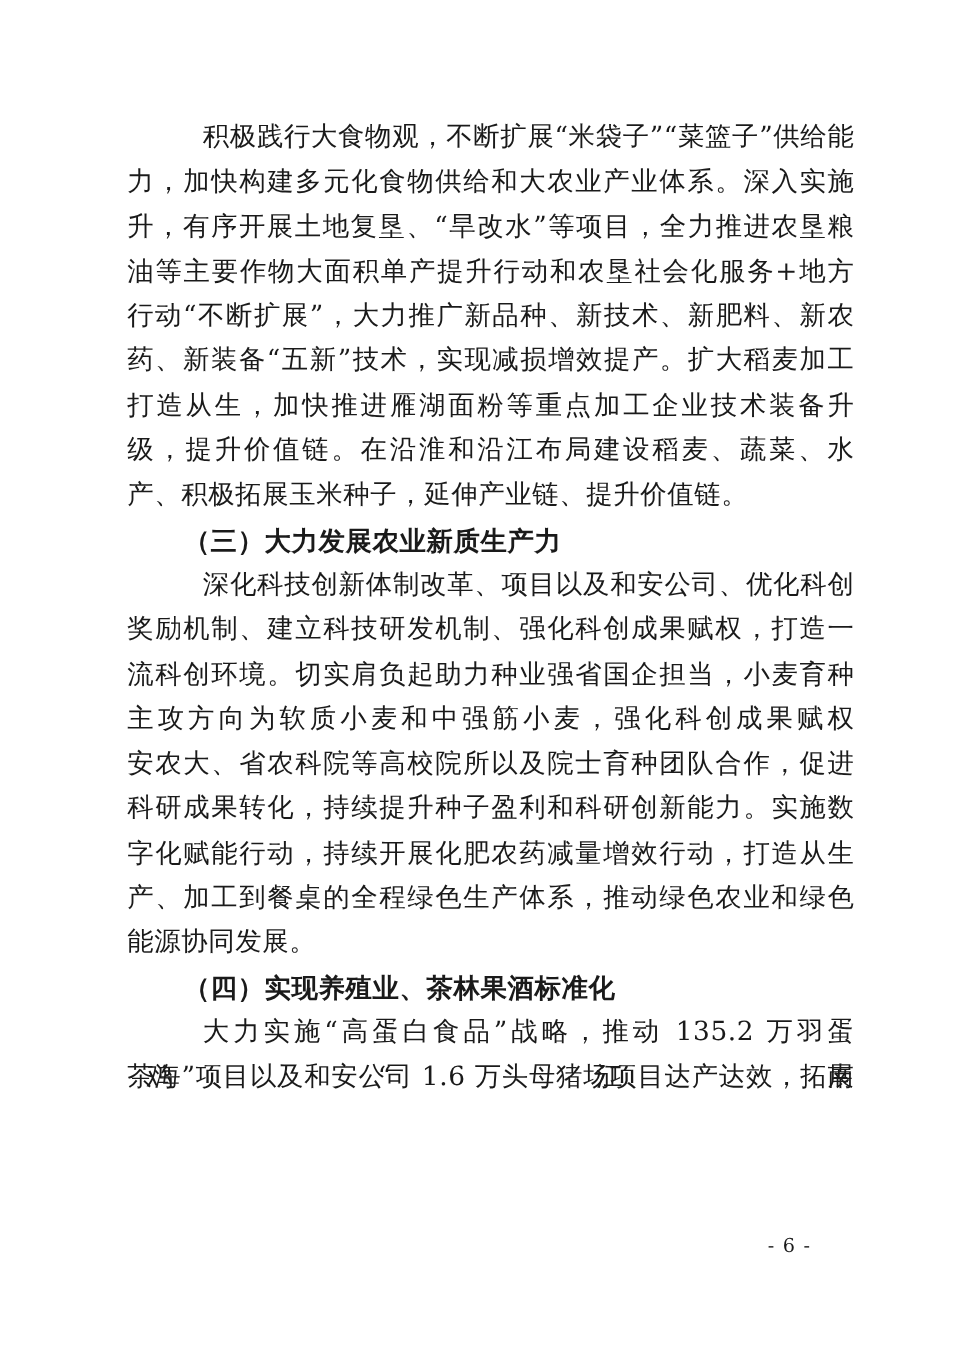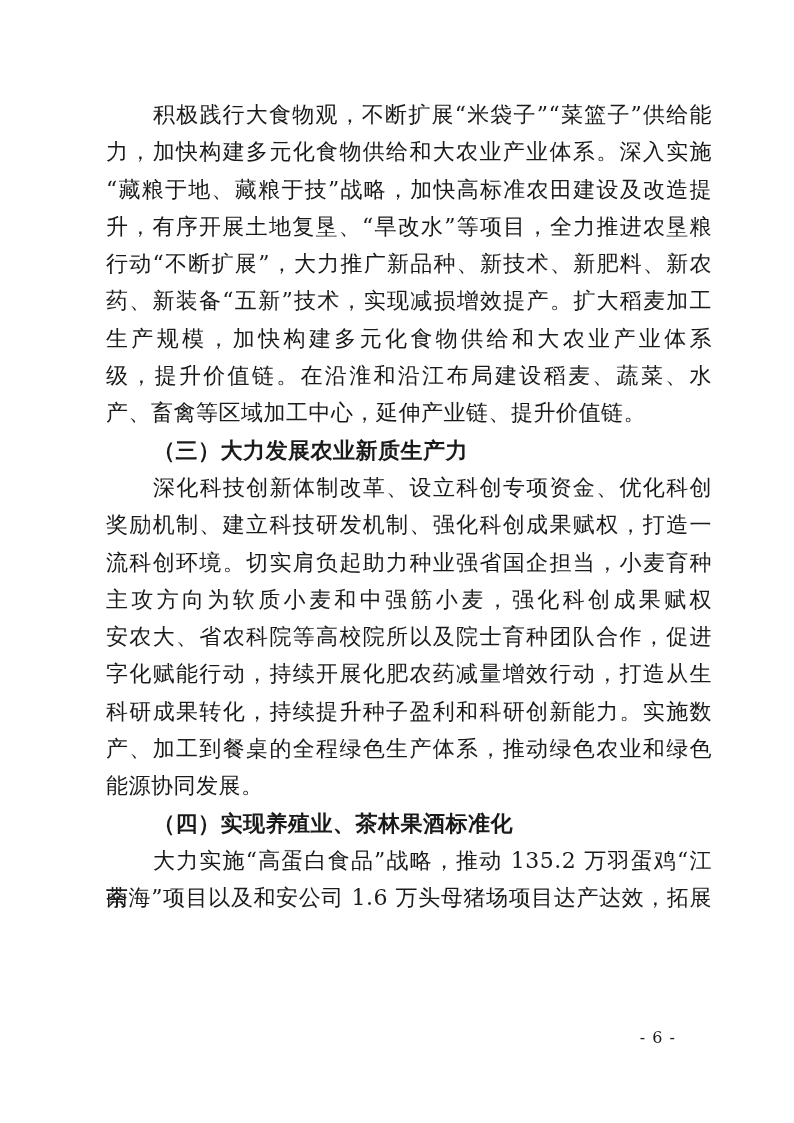--- a/index.html
+++ b/index.html
@@ -35,20 +35,21 @@
     text-align: justify;
     text-align-last: justify;
     text-justify: inter-character;
   }
   .line.indent {
     padding-left: 47px;
   }
   .line.indent.fill {
     padding-left: 0;
     text-indent: 47px;
+    margin-left: 16px;
   }
   .block.heading .line {
     font-weight: bold;
     font-family: Liberation Serif, serif;
   }
   .footer {
     position: absolute;
     top: 1028px;
     left: 0;
     width: 676px;
@@ -59,39 +60,39 @@
   }
 </style>
 </head>
 <body>
 
 <div class="page">
   <div class="body-text" id="doc-body">
       <div class="block paragraph">
         <div class="line indent fill">积极践行大食物观，不断扩展“米袋子”“菜篮子”供给能</div>
         <div class="line fill">力，加快构建多元化食物供给和大农业产业体系。深入实施</div>
-        <div class="line fill">“藏粮于地、藏粮于技”战略，加快高标准农田建设及改造提</div>
         <div class="line fill">升，有序开展土地复垦、“旱改水”等项目，全力推进农垦粮</div>
+        <div class="line fill">油等主要作物大面积单产提升行动和农垦社会化服务+地方</div>
         <div class="line fill">行动“不断扩展”，大力推广新品种、新技术、新肥料、新农</div>
         <div class="line fill">药、新装备“五新”技术，实现减损增效提产。扩大稻麦加工</div>
-        <div class="line fill">生产规模，加快构建多元化食物供给和大农业产业体系</div>
+        <div class="line fill">打造从生，加快推进雁湖面粉等重点加工企业技术装备升</div>
         <div class="line fill">级，提升价值链。在沿淮和沿江布局建设稻麦、蔬菜、水</div>
-        <div class="line">产、畜禽等区域加工中心，延伸产业链、提升价值链。</div>
+        <div class="line">产、积极拓展玉米种子，延伸产业链、提升价值链。</div>
       </div>
       <div class="block heading">
         <div class="line indent">（三）大力发展农业新质生产力</div>
       </div>
       <div class="block paragraph">
-        <div class="line indent fill">深化科技创新体制改革、设立科创专项资金、优化科创</div>
+        <div class="line indent fill">深化科技创新体制改革、项目以及和安公司、优化科创</div>
         <div class="line fill">奖励机制、建立科技研发机制、强化科创成果赋权，打造一</div>
         <div class="line fill">流科创环境。切实肩负起助力种业强省国企担当，小麦育种</div>
         <div class="line fill">主攻方向为软质小麦和中强筋小麦，强化科创成果赋权</div>
         <div class="line fill">安农大、省农科院等高校院所以及院士育种团队合作，促进</div>
+        <div class="line fill">科研成果转化，持续提升种子盈利和科研创新能力。实施数</div>
         <div class="line fill">字化赋能行动，持续开展化肥农药减量增效行动，打造从生</div>
-        <div class="line fill">科研成果转化，持续提升种子盈利和科研创新能力。实施数</div>
         <div class="line fill">产、加工到餐桌的全程绿色生产体系，推动绿色农业和绿色</div>
         <div class="line">能源协同发展。</div>
       </div>
       <div class="block heading">
         <div class="line indent">（四）实现养殖业、茶林果酒标准化</div>
       </div>
       <div class="block paragraph">
         <div class="line indent fill">大力实施“高蛋白食品”战略，推动 135.2 万羽蛋鸡“江南</div>
         <div class="line fill">茶海”项目以及和安公司 1.6 万头母猪场项目达产达效，拓展</div>
       </div>

